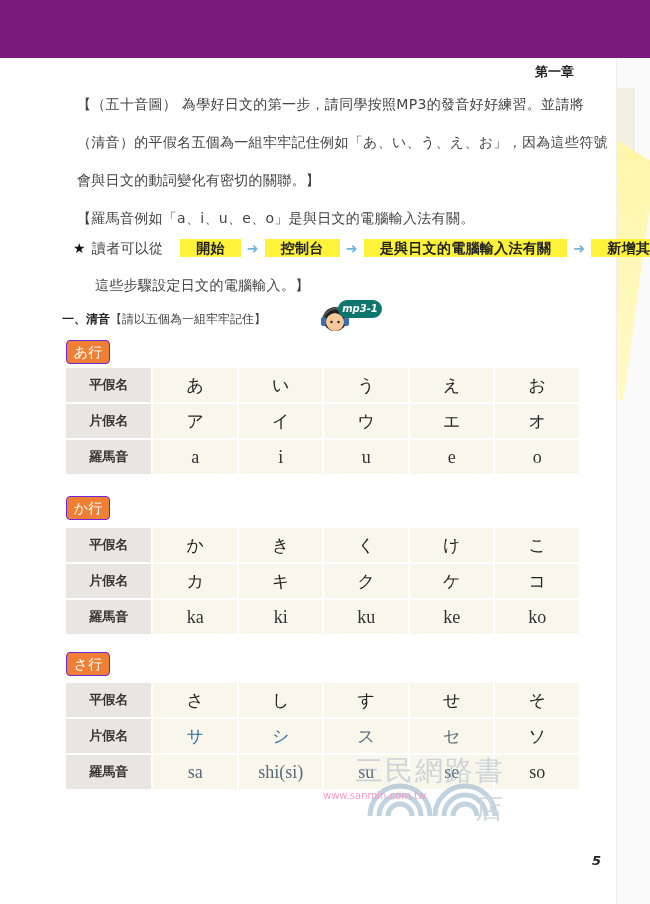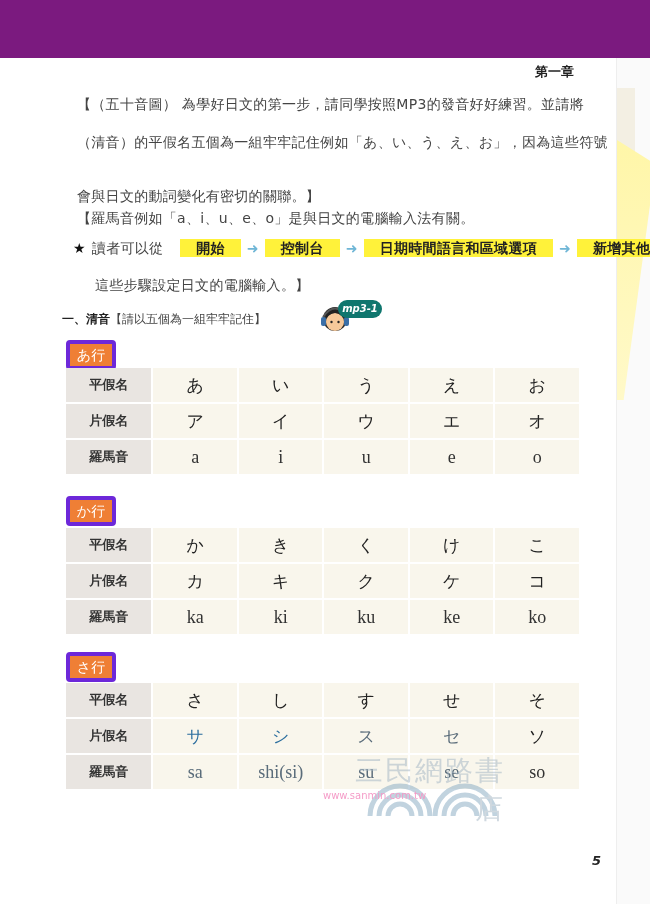--- a/index.html
+++ b/index.html
@@ -47,21 +47,21 @@
     position: absolute; left: 318px; top: 300px; width: 34px; height: 34px;
   }
   .mp3-bubble {
     position: absolute; left: 338px; top: 300px; width: 44px; height: 18px;
     background: #0f766e; border-radius: 10px; color: #fff; font-size: 10px;
     font-style: italic; font-weight: bold; text-align: center; line-height: 18px;
   }
   .row-badge {
     position: absolute; left: 66px; width: 42px; height: 22px;
     background: #ef7f35; border-radius: 4px; color: #fff; font-size: 14px;
-    text-align: center; line-height: 22px; border: 4px solid #6d28d9;
+    text-align: center; line-height: 22px; border: 1px solid #6d28d9;
   }
   .kana-table { position: absolute; left: 66px; width: 515px; }
   .kana-row { display: flex; height: 34px; margin-bottom: 2px; }
   .kana-head {
     width: 86px; background: #e9e5e1; font-size: 13px; font-weight: bold;
     color: #333; display: flex; align-items: center; justify-content: center; margin-right: 2px;
   }
   .kana-cell {
     width: 84px; background: #f9f6ec; margin-right: 2px;
     display: flex; align-items: center; justify-content: center;
@@ -91,26 +91,26 @@
 <div class="topbar"></div>
 <div class="chapter-tab">
   <span>第一章</span>
 </div>
 <div class="side-panel"></div>
 <div class="side-ghost"></div>
 <div class="side-yellow"></div>
 
 <div class="para" style="top:96px">【（五十音圖） 為學好日文的第一步，請同學按照MP3的發音好好練習。並請將</div>
 <div class="para" style="top:134px">（清音）的平假名五個為一組牢牢記住例如「あ、い、う、え、お」，因為這些符號</div>
-<div class="para" style="top:188px">會與日文的動詞變化有密切的關聯。】</div>
+<div class="para" style="top:172px">會與日文的動詞變化有密切的關聯。】</div>
 <div class="para" style="top:210px">【羅馬音例如「a、i、u、e、o」是與日文的電腦輸入法有關。</div>
 
 <div class="para" style="top:240px; left:62px">
   <span class="star">★</span><span>讀者可以從</span>
-  <span style="margin-left:12px" class="hl">開始</span><span class="arrow">➜</span><span class="hl">控制台</span><span class="arrow">➜</span><span class="hl">日期時間語言和區域選項</span><span class="arrow">➜</span><span class="hl">新增其他語言</span>
+  <span style="margin-left:12px" class="hl">開始</span><span class="arrow">➜</span><span class="hl">控制台</span><span class="arrow">➜</span><span class="hl">是與日文的電腦輸入法有關</span><span class="arrow">➜</span><span class="hl">新增其他語言</span>
 </div>
 
 <div class="para" style="top:277px; left:84px">這些步驟設定日文的電腦輸入。】</div>
 
 <div class="section-title">
   <b>一、清音</b><span>【請以五個為一組牢牢記住】</span>
 </div>
 
 <svg class="avatar" viewBox="0 0 34 34">
   <circle cx="17" cy="19" r="12" fill="#2b2b2b"></circle>

